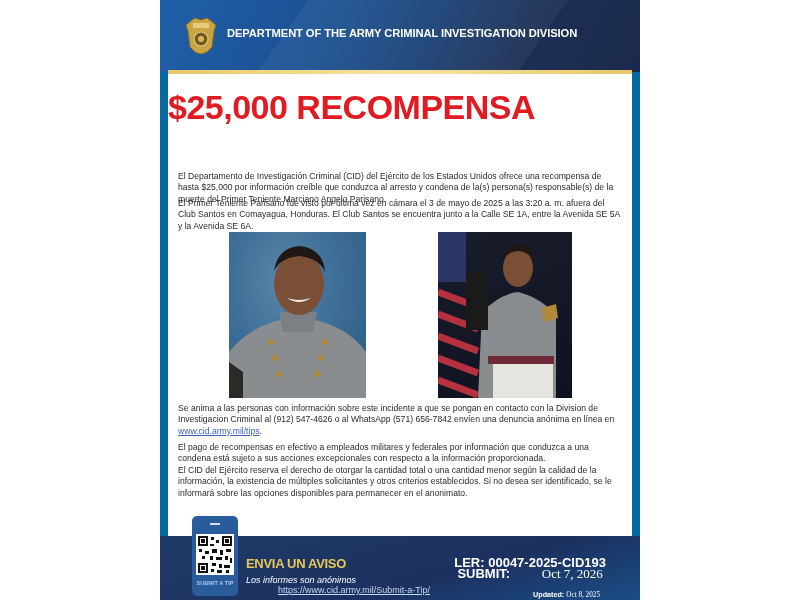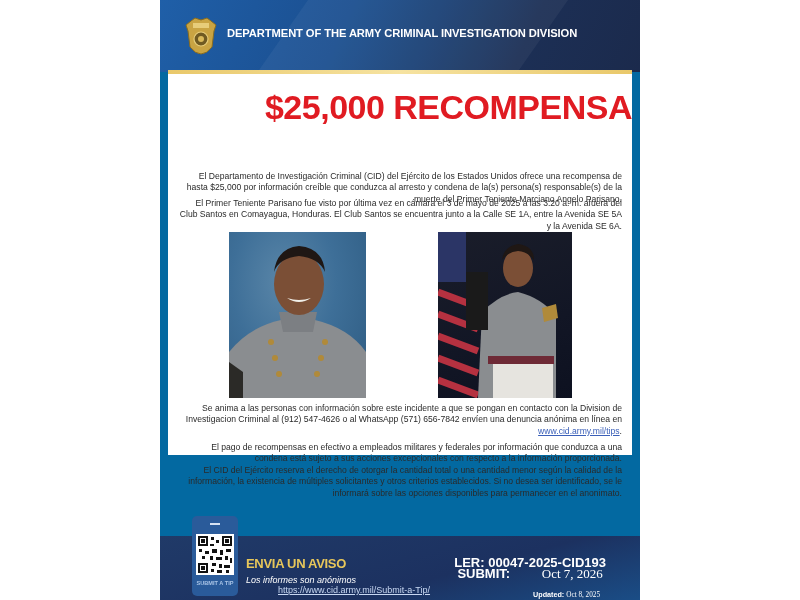--- a/index.html
+++ b/index.html
@@ -22,22 +22,22 @@
   }
   .header-title {
     position: absolute; left: 67px; top: 27px; color: #ffffff;
     font-size: 11.2px; font-weight: bold; letter-spacing: -0.1px; white-space: nowrap;
   }
   .gold-stripe {
     position: absolute; left: 8px; top: 70px; width: 464px; height: 4px;
     background: linear-gradient(90deg, #e9c86a, #f6e3a1 50%, #e9c86a);
   }
   .body-panel {
-    position: absolute; left: 8px; top: 74px; width: 464px; height: 381px;
-    background: #ffffff; text-align: right; color: #222;
+    position: absolute; left: 8px; top: 74px; width: 464px; height: 462px;
+    background: #ffffff; text-align: left; color: #222;
   }
   .reward {
     position: absolute; left: 0; top: 14px; width: 464px;
     color: #e01b22; font-size: 34px; font-weight: bold; letter-spacing: -0.5px;
   }
   .subtitle {
     position: absolute; left: 0; top: 58px; width: 464px;
     font-size: 15.5px; color: #111;
   }
   .para {

